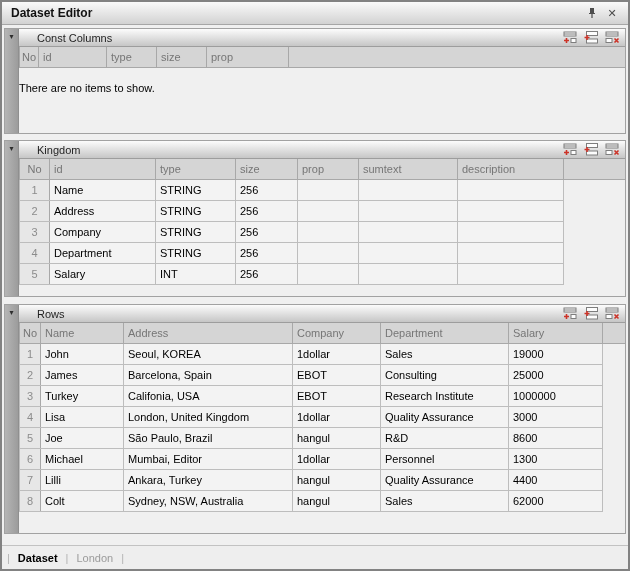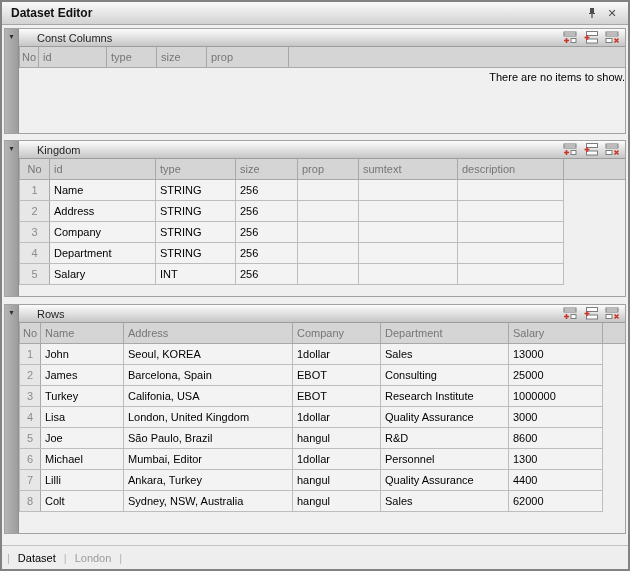--- a/index.html
+++ b/index.html
@@ -86,35 +86,35 @@
     border: 1px solid #bdbdbd;
     overflow: hidden; white-space: nowrap;
   }
   td.no-col {
     background: #e7e7e7; color: #8c8c8c;
     text-align: center; padding: 0;
     border-right: 1px solid #a8a8a8;
   }
   td.filler { background: transparent; border: none; }
   .empty-area {
-    flex: 1; padding-top: 3px;
-    text-align: right; font-size: 11px; color: #000;
+    flex: 1; padding-top: 14px;
+    text-align: left; font-size: 11px; color: #000;
   }
   
   .footer-spacer { flex: 1; }
   .footer {
     height: 24px; flex: 0 0 auto;
     display: flex; align-items: center;
     padding-left: 5px;
     background: #eeeeee;
     border-top: 1px solid #c2c2c2;
     font-size: 11px;
   }
   .tab { padding: 0 8px; cursor: default; }
-  .tab.active { font-weight: normal; color: #000; }
+  .tab.active { font-weight: bold; color: #000; }
   .tab.inactive { color: #9b9b9b; }
   .tab-sep { color: #b3b3b3; }
 </style>
 </head>
 <body>
 
 <div class="window">
 
   <div class="titlebar">
     <span class="title">Dataset Editor</span>
@@ -346,21 +346,21 @@
           <th>Department</th>
           <th>Salary</th>
           <th class="filler"></th>
         </tr>
         <tr>
           <td class="no-col">1</td>
           <td>John</td>
           <td>Seoul, KOREA</td>
           <td>1dollar</td>
           <td>Sales</td>
-          <td>13000</td>
+          <td>19000</td>
           <td class="filler"></td>
         </tr>
         <tr>
           <td class="no-col">2</td>
           <td>James</td>
           <td>Barcelona, Spain</td>
           <td>EBOT</td>
           <td>Consulting</td>
           <td>25000</td>
           <td class="filler"></td>

